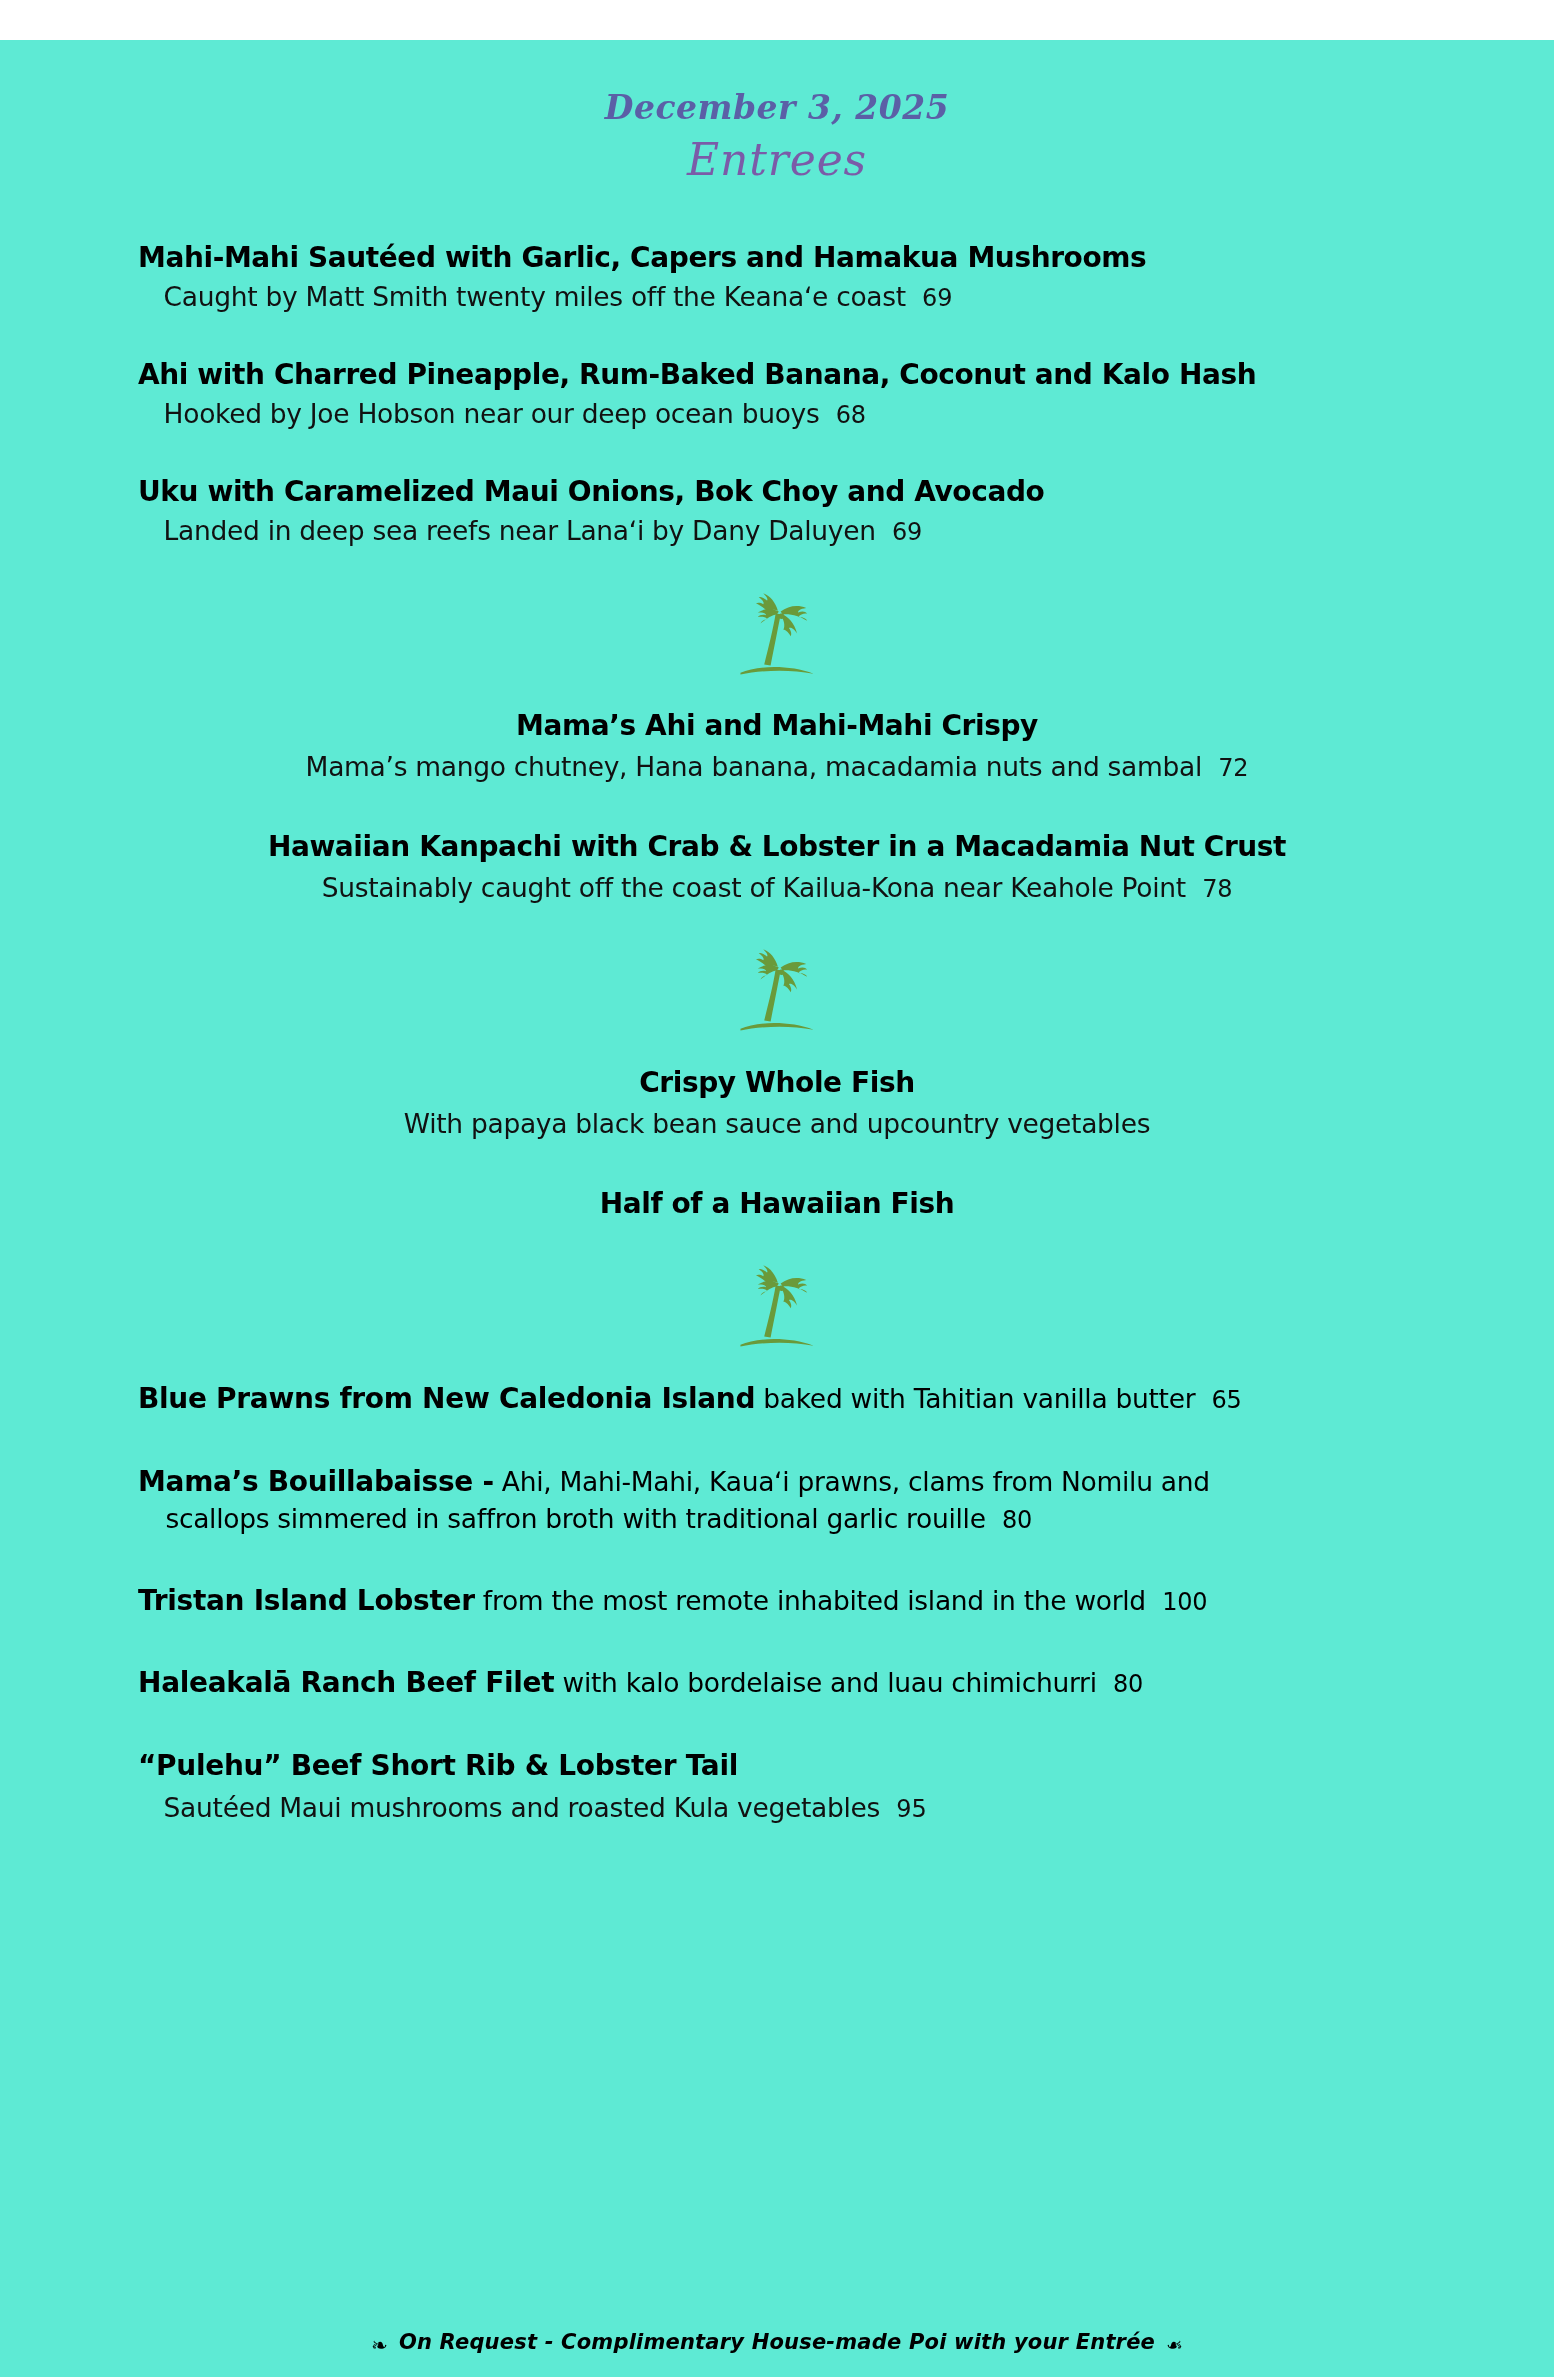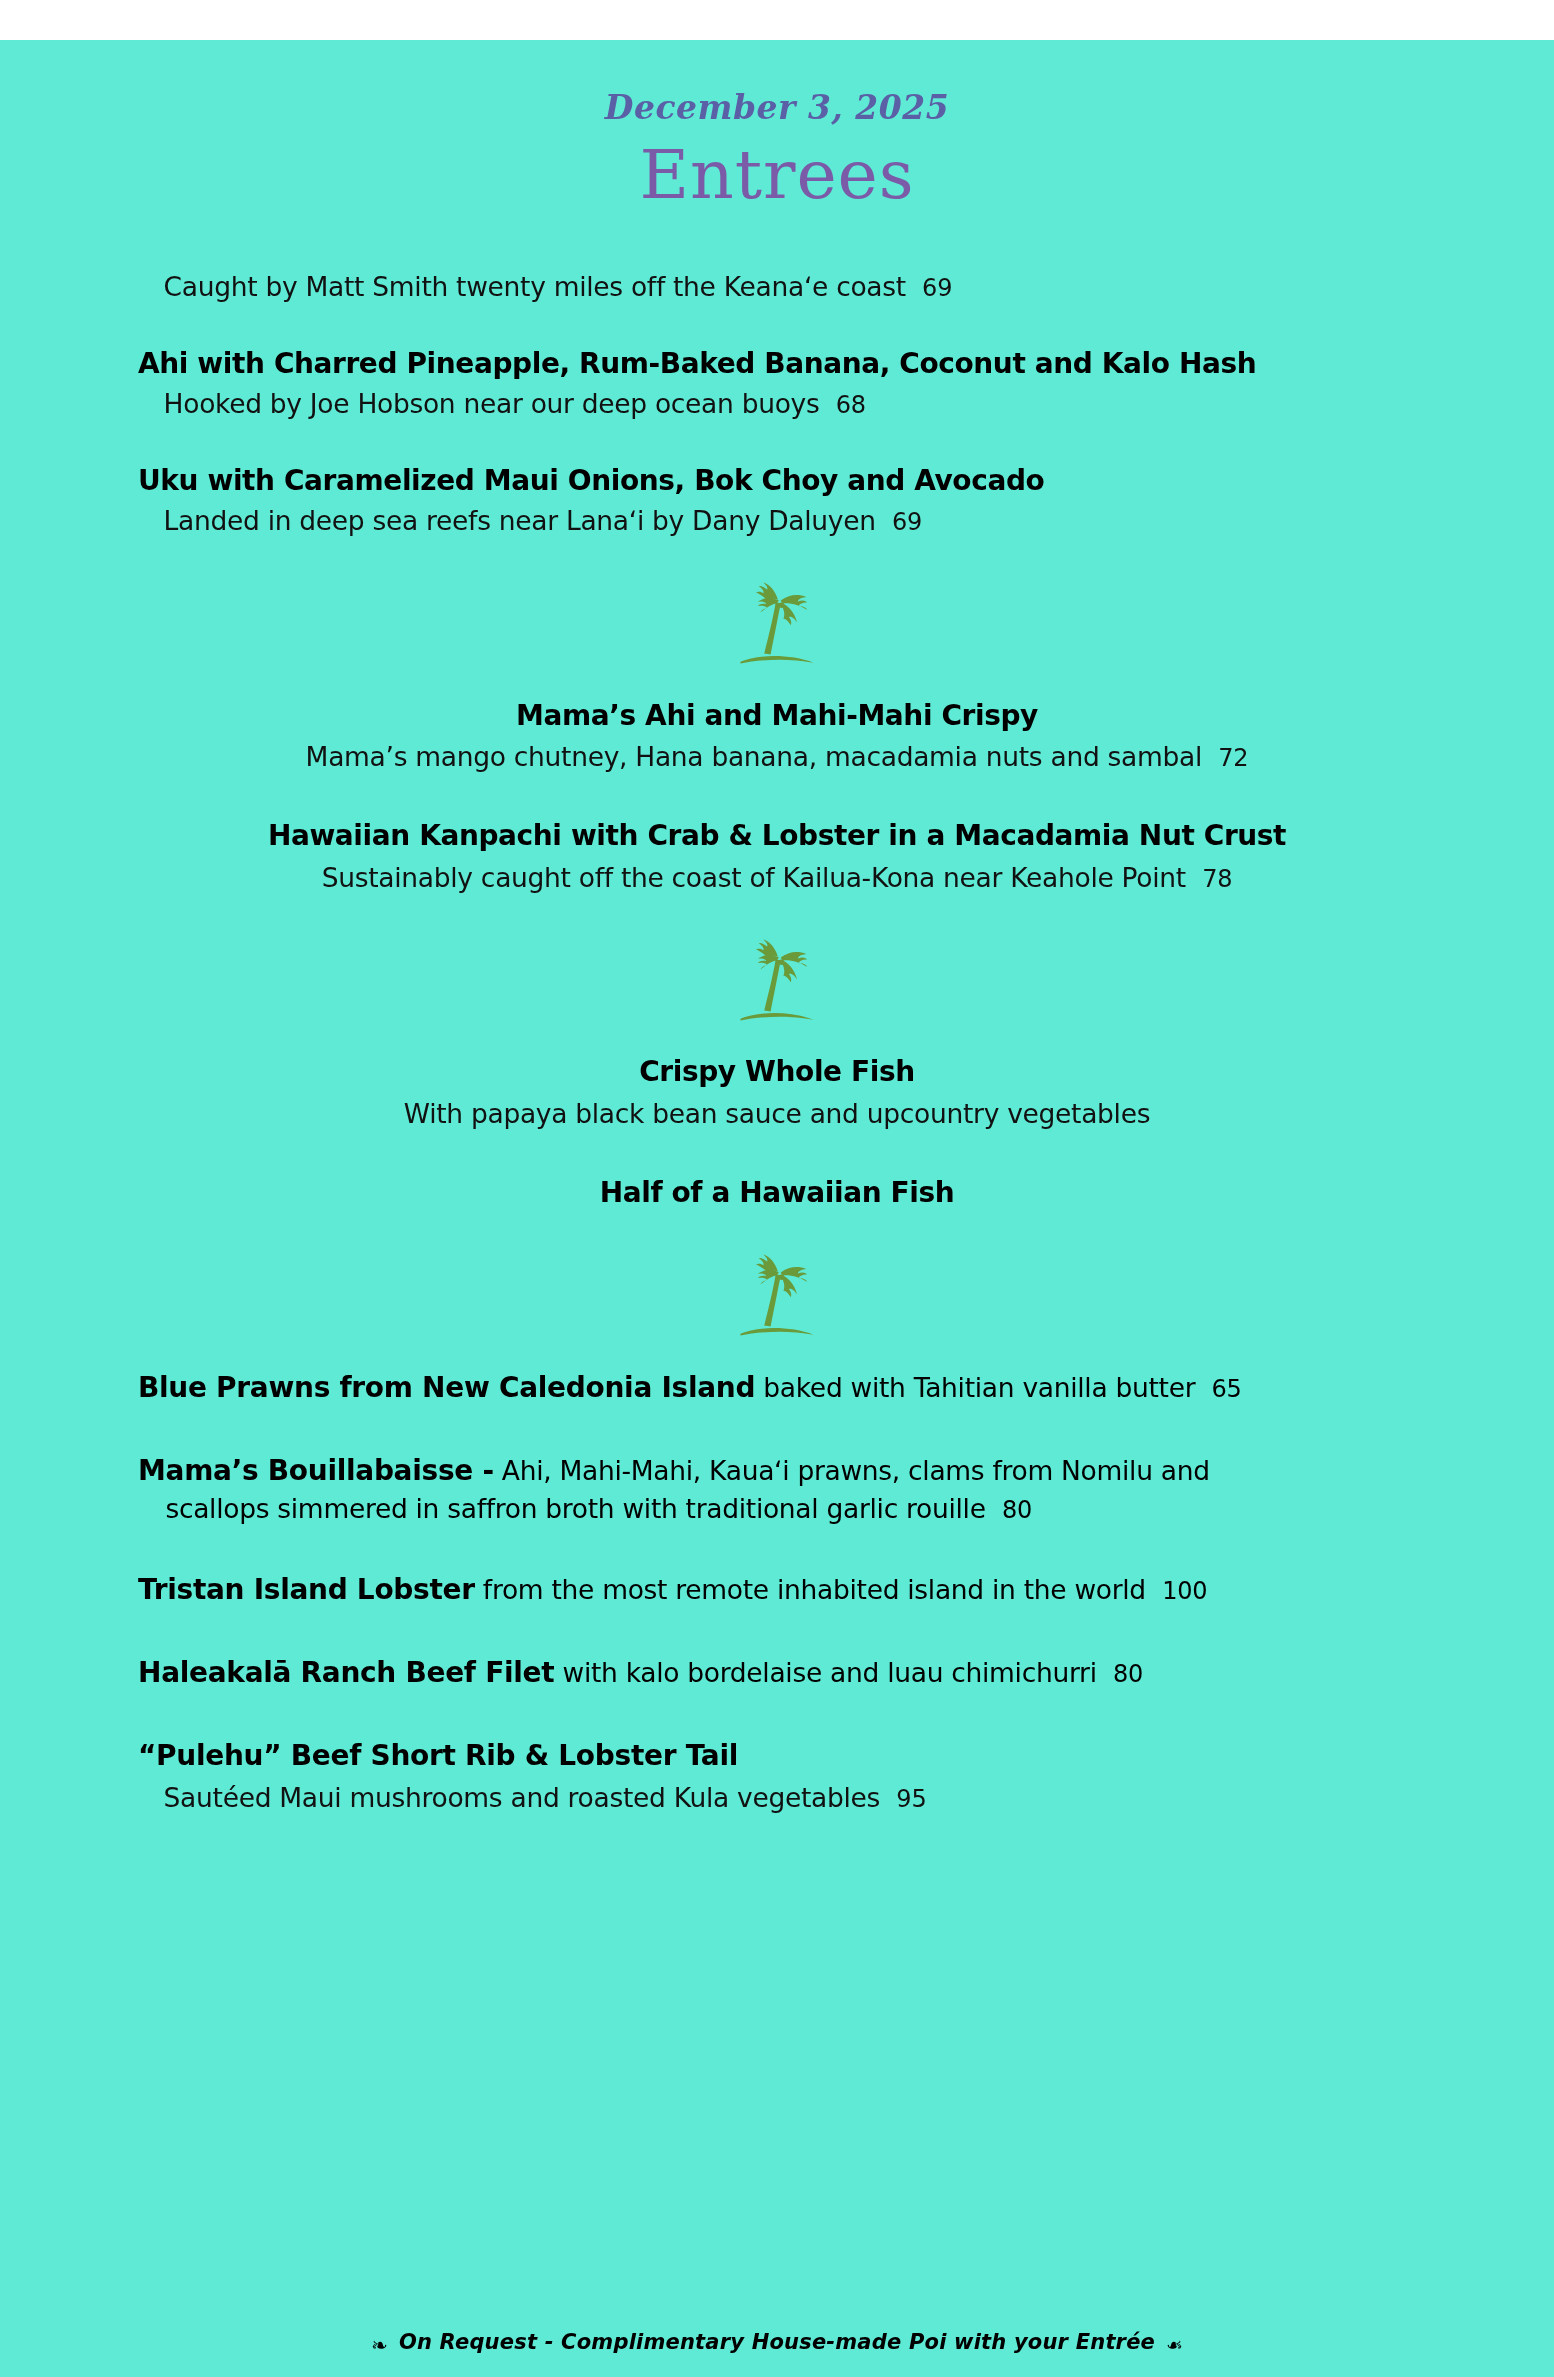--- a/index.html
+++ b/index.html
@@ -34,22 +34,23 @@
     font-family: "DejaVu Serif", "Liberation Serif", serif;
     font-style: italic;
     font-weight: 700;
     font-size: 33px;
     letter-spacing: 0.5px;
     color: #5b5fa6;
     line-height: 1.1;
   }
   .menu-title {
     font-family: "DejaVu Serif", "Liberation Serif", serif;
+    font-style: italic;
     font-weight: 400;
-    font-size: 68px;
+    font-size: 44px;
     color: #7b5ba8;
     line-height: 1.25;
     margin-top: 5.5px;
     letter-spacing: 0.9px;
   }
 
   
   .dish-name {
     font-family: "DejaVu Sans", sans-serif;
     font-weight: 700;
@@ -170,20 +171,21 @@
 <div class="page">
 
   <div class="header">
     <div class="menu-date">December 3, 2025</div>
     <div class="menu-title">Entrees</div>
   </div>
 
   <div class="section-left">
 
     <div class="item-left">
+      <div class="dish-name">Mahi-Mahi Sautéed with Garlic, Capers and Hamakua Mushrooms</div>
       <div class="dish-desc"><span>Caught by Matt Smith twenty miles off the Keanaʻe coast</span>&nbsp;&nbsp;<span class="price">69</span></div>
     </div>
 
     <div class="item-left">
       <div class="dish-name">Ahi with Charred Pineapple, Rum-Baked Banana, Coconut and Kalo Hash</div>
       <div class="dish-desc"><span>Hooked by Joe Hobson near our deep ocean buoys</span>&nbsp;&nbsp;<span class="price">68</span></div>
     </div>
 
     <div class="item-left">
       <div class="dish-name">Uku with Caramelized Maui Onions, Bok Choy and Avocado</div>

